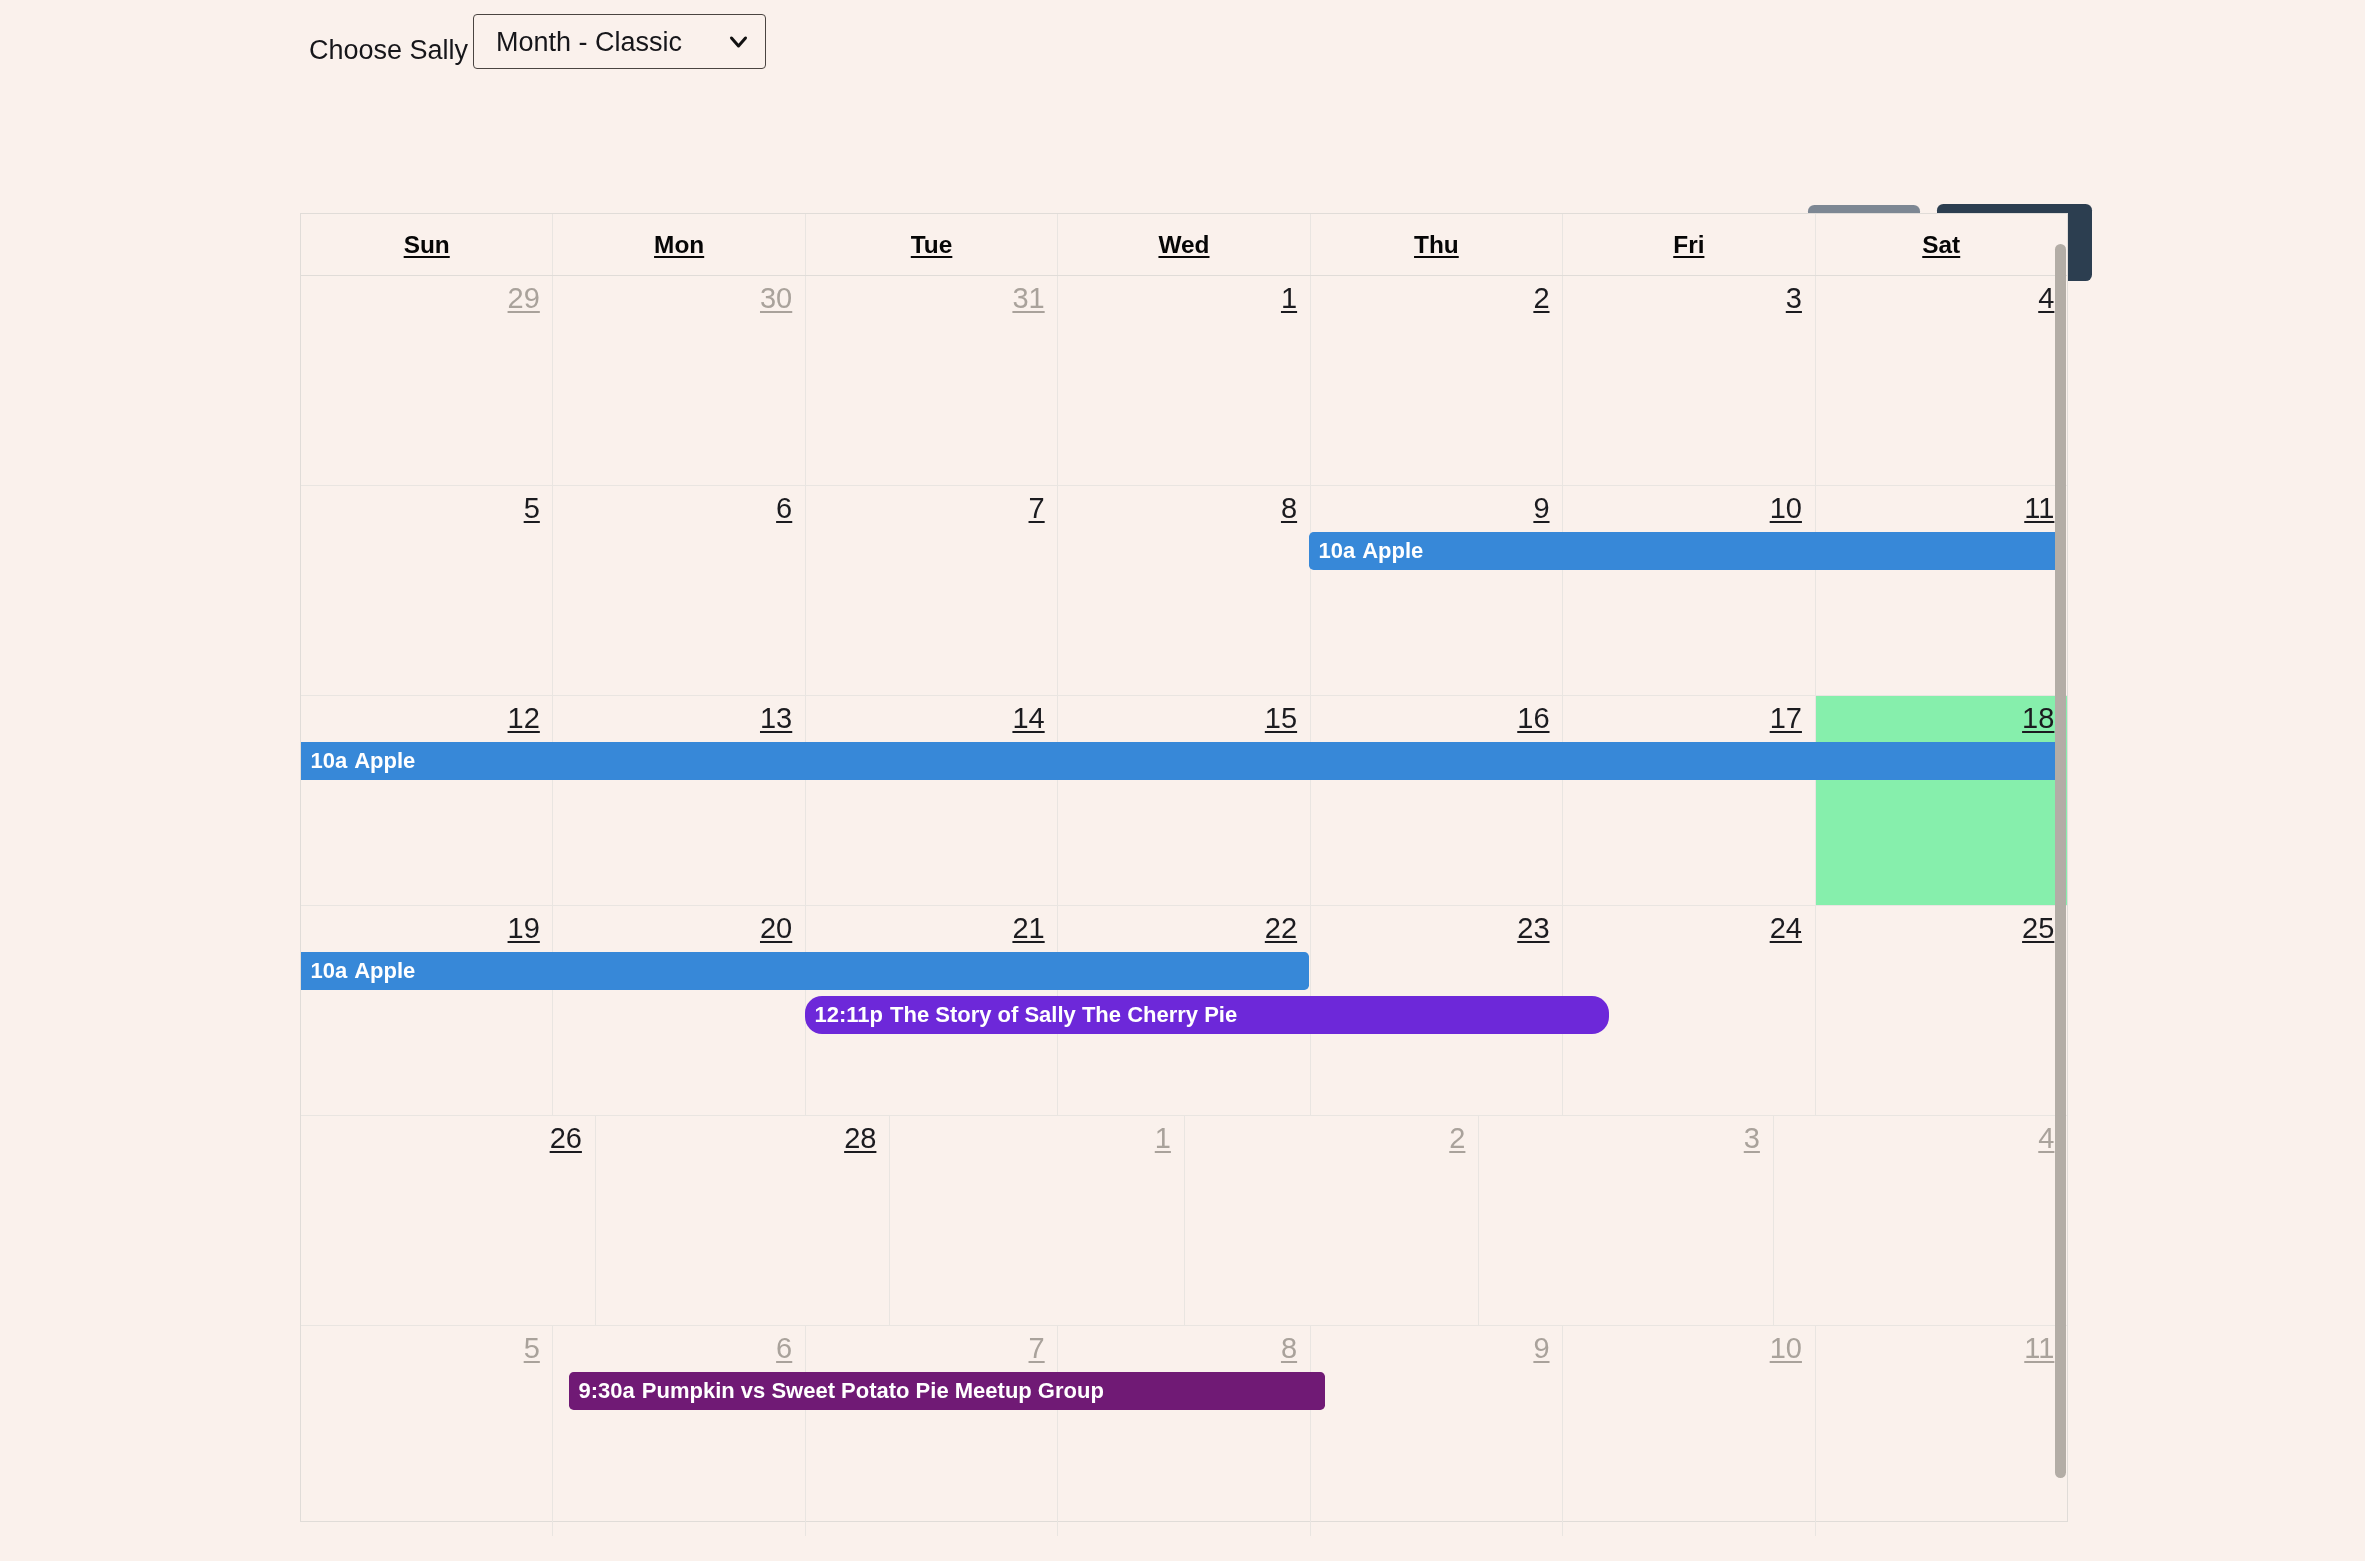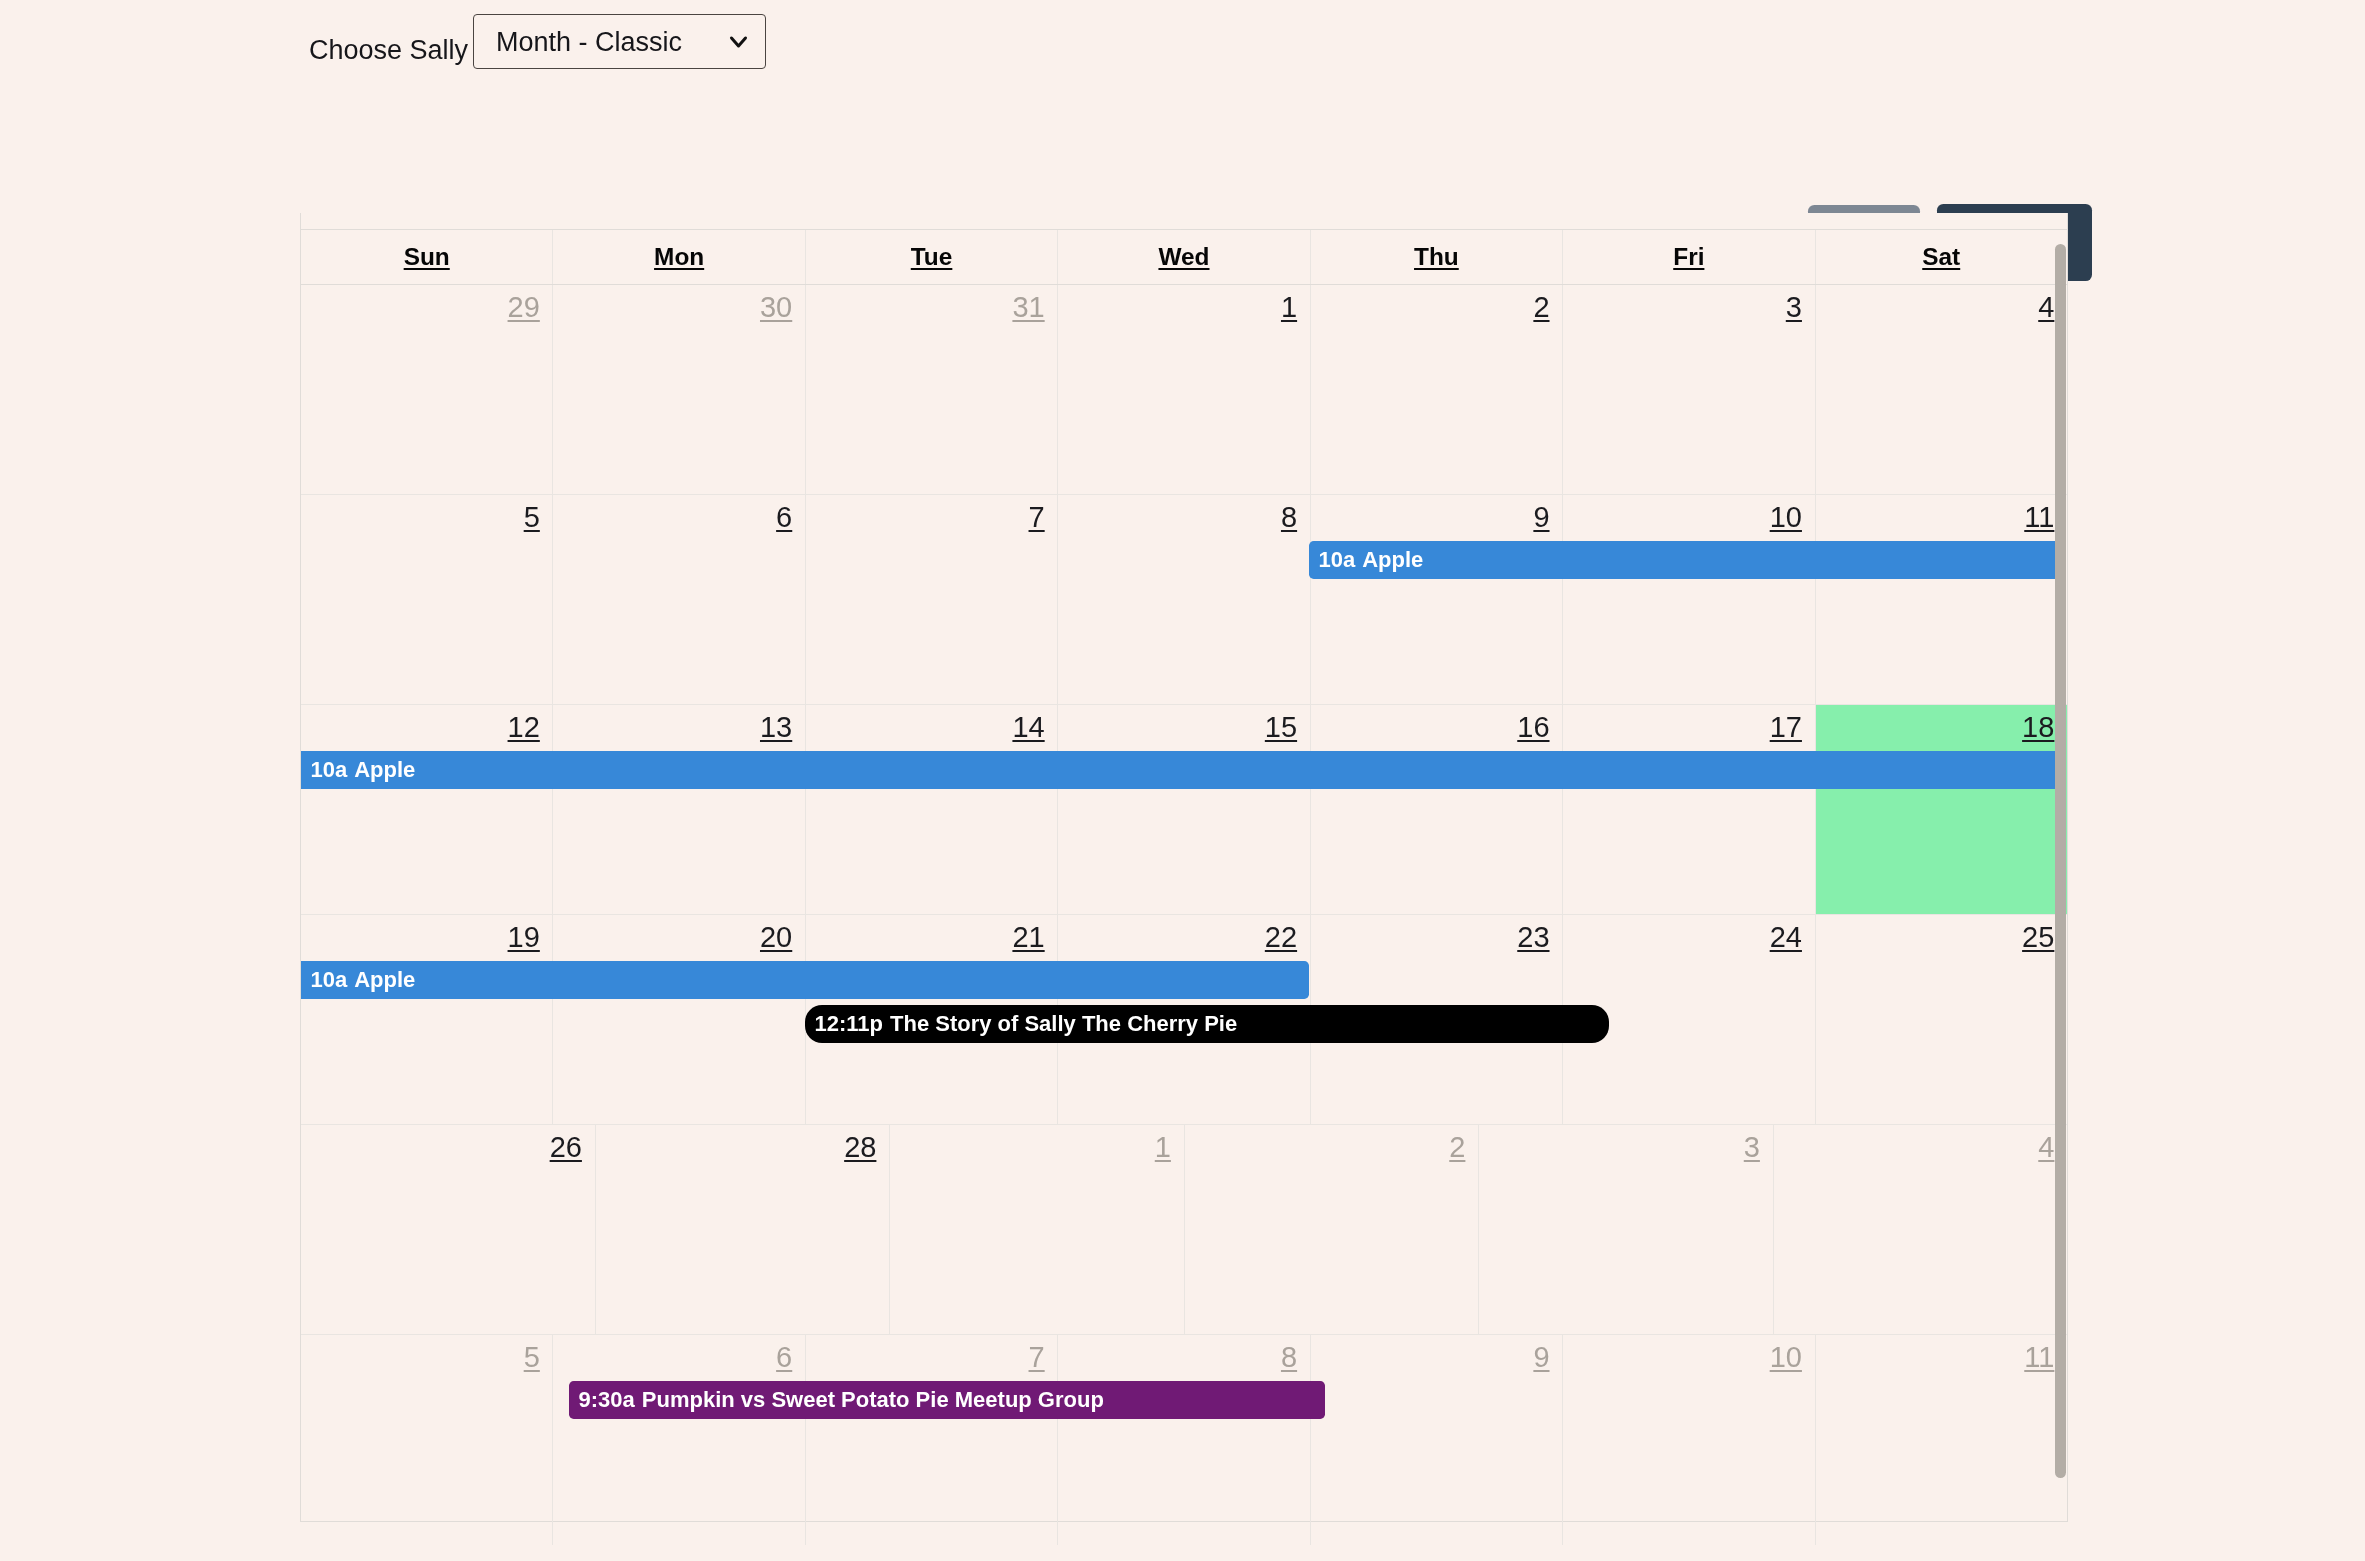--- a/index.html
+++ b/index.html
@@ -101,24 +101,23 @@
   #calendar {
     position: absolute;
     left: 300px; top: 213px;
     width: 1768px; height: 1309px;
     border: 1.6px solid #e0dcd8;
     border-top: none;
     background: #faf1ec;
   }
   #calendar-head {
     display: flex;
-    height: 56px;
+    height: 63px;
     border-top: 1.6px solid #e0dcd8;
     border-bottom: 1.6px solid #e0dcd8;
-    margin-top: 16px;
   }
   .head-cell {
     flex: 1 1 0;
     border-right: 1.6px solid #e9e5e1;
     display: flex;
     align-items: center;
     justify-content: center;
     font-size: 24.4px;
     font-weight: bold;
     color: #060606;
@@ -349,21 +348,21 @@
           </div>
           <div class="day-cell">
             <span class="day-num">24</span>
           </div>
           <div class="day-cell">
             <span class="day-num">25</span>
           </div>
         </div>
         <div class="event-layer">
           <div class="event flat-left" style="left: 0px; width: 1008px; top: 46px; background: rgb(55, 136, 216);"><span class="etime">10a</span><span class="etitle">Apple</span></div>
-          <div class="event" style="left: 504px; width: 804px; top: 90px; background: #000000; border-radius: 17px;"><span class="etime">12:11p</span><span class="etitle">The Story of Sally The Cherry Pie</span></div>
+          <div class="event" style="left: 504px; width: 804px; top: 90px; background: #6d28d9; border-radius: 17px;"><span class="etime">12:11p</span><span class="etitle">The Story of Sally The Cherry Pie</span></div>
         </div>
       </div>
       <div class="week-row">
         <div class="day-cells">
           <div class="day-cell">
             <span class="day-num">26</span>
           </div>
           <div class="day-cell">
             <span class="day-num">28</span>
           </div>

